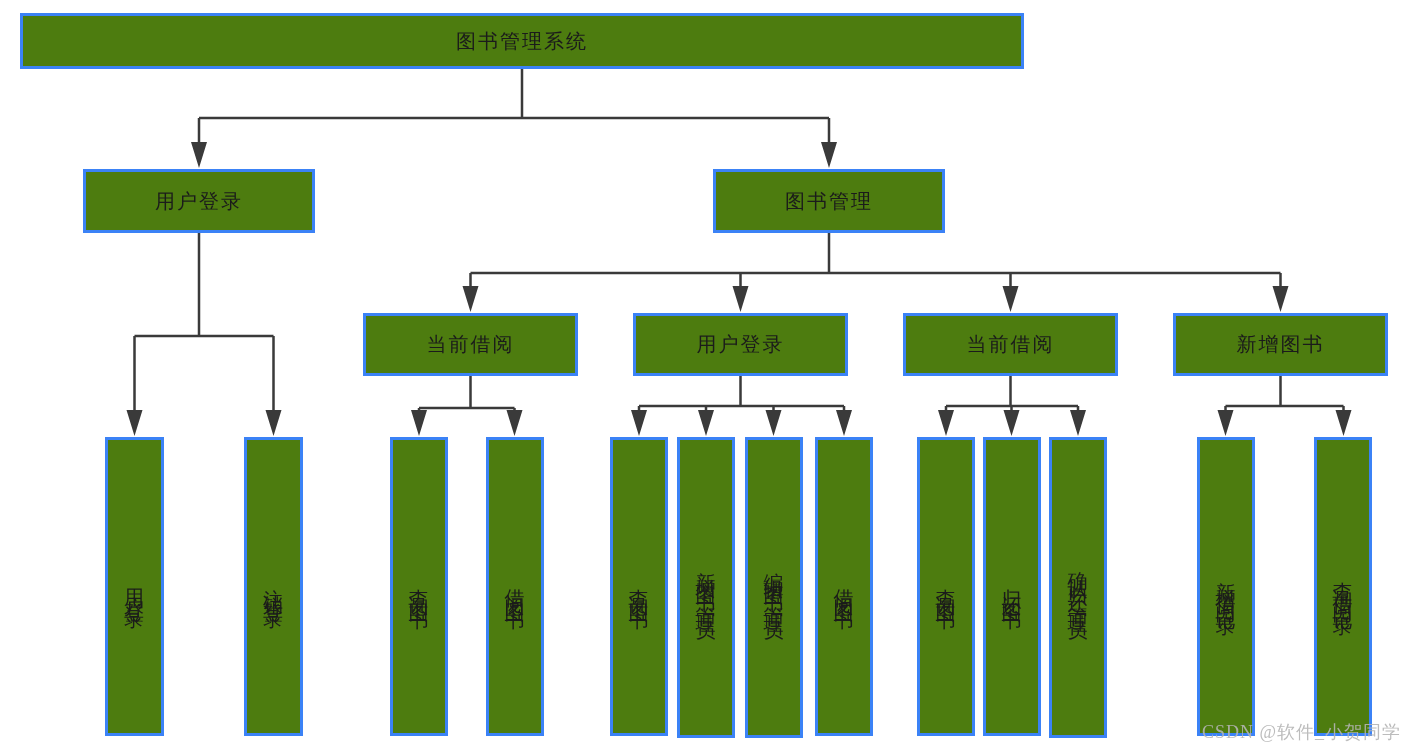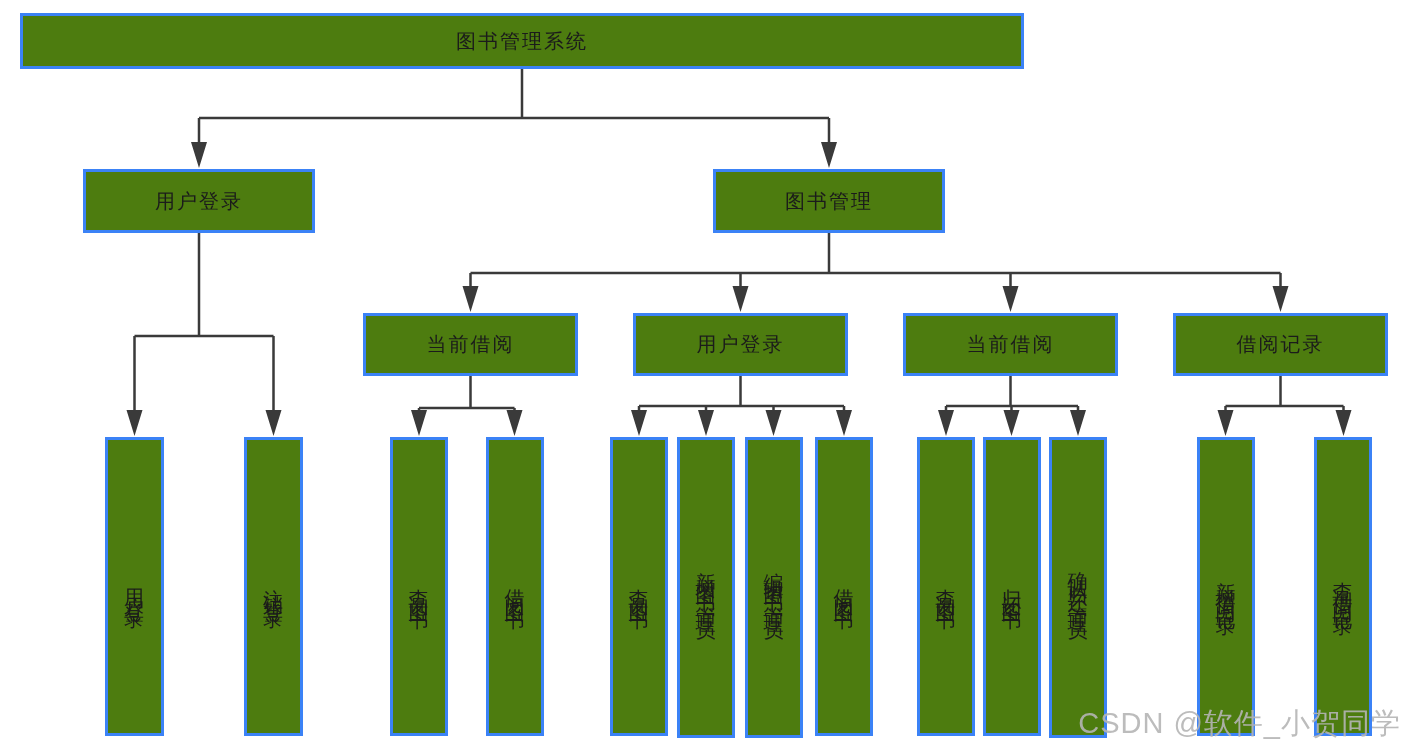--- a/index.html
+++ b/index.html
@@ -26,24 +26,25 @@
   .vbox{
     writing-mode:vertical-lr;
     text-orientation:mixed;
     letter-spacing:7px;
     line-height:1;
     white-space:normal;
   }
   .watermark{
     position:absolute;
     right:4px;bottom:3px;
-    font-size:29px;
+    font-size:18px;
     color:#b5b5b5;
     letter-spacing:1px;
     opacity:0.9;
+    font-family:Liberation Serif, serif;
   }
 </style>
 </head>
 <body>
 
 <div class="canvas">
 
   <svg class="wires" viewBox="0 0 1405 747" xmlns="http://www.w3.org/2000/svg" aria-hidden="true">
     <path fill="none" stroke="#3a3a3a" stroke-width="2.5" d="M522 69 V118 M199 118 H829 M199 118 V144 M829 118 V144
              M199 233 V336 M134.5 336 H273.5 M134.5 336 V412 M273.5 336 V412
@@ -66,21 +67,21 @@
   </svg>
 
   <div class="box" style="left:20px;top:13px;width:1004px;height:56px;">图书管理系统</div>
 
   <div class="box" style="left:83px;top:169px;width:232px;height:64px;">用户登录</div>
   <div class="box" style="left:713px;top:169px;width:232px;height:64px;">图书管理</div>
 
   <div class="box" style="left:363px;top:313px;width:215px;height:63px;">当前借阅</div>
   <div class="box" style="left:633px;top:313px;width:215px;height:63px;">用户登录</div>
   <div class="box" style="left:903px;top:313px;width:215px;height:63px;">当前借阅</div>
-  <div class="box" style="left:1173px;top:313px;width:215px;height:63px;">借阅记录</div>
+  <div class="box" style="left:1173px;top:313px;width:215px;height:63px;">新增图书</div>
 
   <div class="box vbox" style="left:105px;top:437px;width:59px;height:299px;">用户登录</div>
   <div class="box vbox" style="left:244px;top:437px;width:59px;height:299px;">注销登录</div>
 
   <div class="box vbox" style="left:390px;top:437px;width:58px;height:299px;">查询图书</div>
   <div class="box vbox" style="left:486px;top:437px;width:58px;height:299px;">借阅图书</div>
 
   <div class="box vbox" style="left:610px;top:437px;width:58px;height:299px;">查询图书</div>
   <div class="box vbox" style="left:677px;top:437px;width:58px;height:301px;">新增图书（管理员）</div>
   <div class="box vbox" style="left:745px;top:437px;width:58px;height:301px;">编辑图书（管理员）</div>

